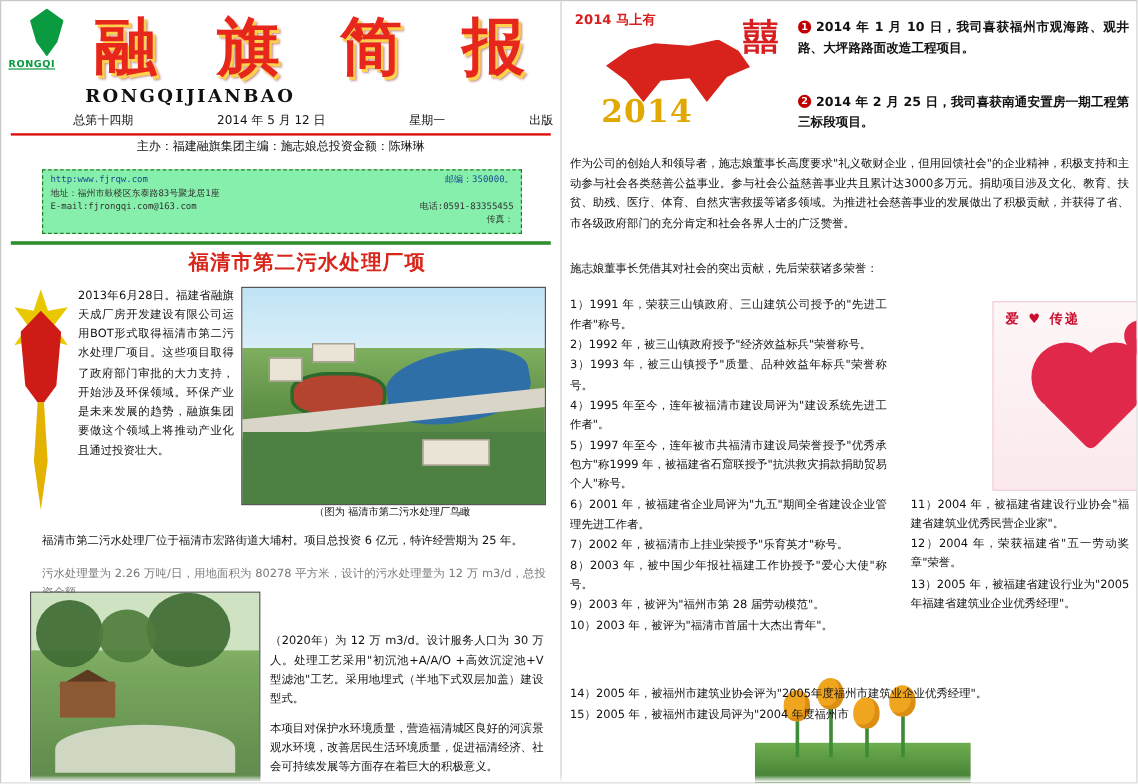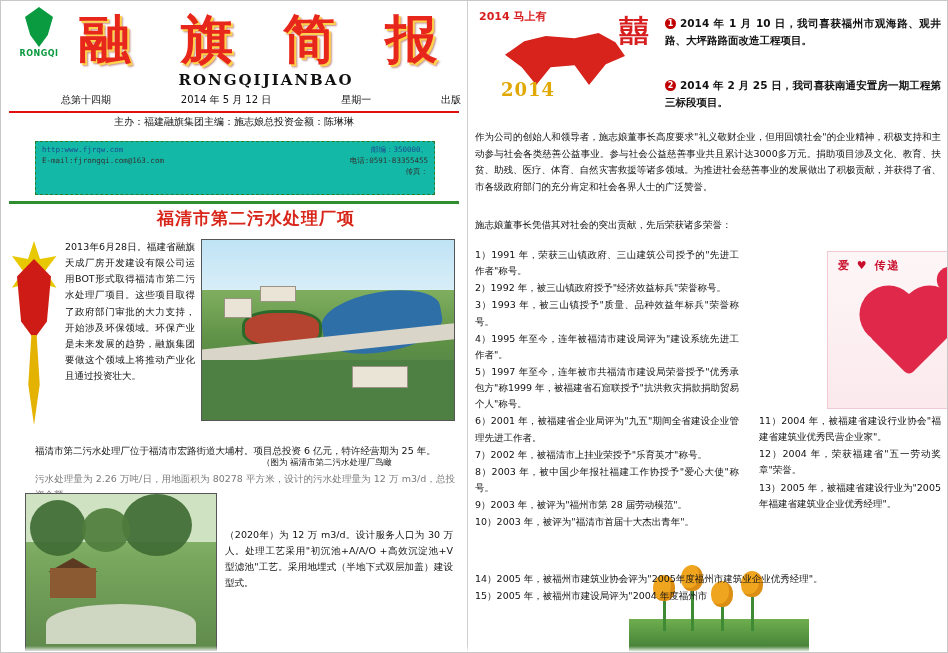--- a/index.html
+++ b/index.html
@@ -14,47 +14,47 @@
   .page{position:relative;width:948px;height:653px;box-sizing:border-box;border:1px solid #c8c8c8;overflow:hidden;}
   
   .col-left{position:absolute;left:0;top:0;width:466px;height:651px;}
   .masthead{position:relative;height:128px;}
   .logo{position:absolute;left:6px;top:6px;width:64px;height:54px;}
   .logo .leaf{
     width:40px;height:40px;margin:0 auto;
     background:#0a9a3f;
     clip-path:polygon(50% 0%,85% 25%,72% 70%,50% 100%,28% 70%,15% 25%);
   }
-  .logo .logotext{text-align:center;font-size:8px;color:#0a9a3f;font-weight:bold;letter-spacing:.5px;margin-top:2px;}
+  .logo .logotext{text-align:left;font-size:8px;color:#0a9a3f;font-weight:bold;letter-spacing:.5px;margin-top:2px;text-decoration:underline;}
   .bigtitle{
     position:absolute;left:70px;top:4px;width:390px;text-align:center;
     font-family:"DejaVu Serif","Liberation Serif",serif;
     font-weight:bold;font-size:52px;letter-spacing:16px;
     color:#e8271c;
     text-shadow:2px 2px 0 #ffd24d, 3px 3px 2px rgba(120,0,0,.45);
   }
   .pinyin{
     position:absolute;left:70px;top:70px;width:390px;
-    display:flex;justify-content:center;
+    display:flex;justify-content:flex-start;
     font-family:"DejaVu Serif","Liberation Serif",serif;
     font-weight:bold;font-size:15px;letter-spacing:2px;color:#111;
   }
   .issueline{
     position:absolute;left:60px;top:92px;width:400px;
     display:flex;justify-content:space-between;
     font-size:10px;color:#111;
   }
   .rule-red{position:absolute;left:8px;top:110px;width:450px;height:2px;background:#d11;}
   .credits{
     position:absolute;left:8px;top:114px;width:450px;
     display:flex;justify-content:center;font-size:10px;
   }
   .contactbox{
     position:absolute;left:34px;top:140px;width:400px;height:54px;
-    border:1px dashed #2a7d2a;background:#14b8a6;
+    border:1px dashed #2a7d2a;background:#86efac;
     font-family:"DejaVu Sans Mono","Liberation Mono",monospace;
     font-size:7.5px;color:#1b4d8f;padding:3px 6px;box-sizing:border-box;line-height:1.45;
   }
   .contactbox .l2,.contactbox .l3{color:#333;}
   .contactbox .r{float:right;}
   .rule-green{position:absolute;left:8px;top:200px;width:450px;height:3px;background:#2f8f2f;}
   .art-headline{
     position:absolute;left:60px;top:206px;width:390px;text-align:center;
     font-family:"DejaVu Serif","Liberation Serif",serif;
     font-weight:bold;font-size:17px;color:#d8261b;letter-spacing:1px;
@@ -71,21 +71,21 @@
   .photo1{
     position:absolute;left:200px;top:238px;width:252px;height:180px;
     border:1px solid #555;overflow:hidden;
     background:linear-gradient(#bfe3f5 0%,#d8eef8 28%,#7fae5f 28%,#5f9146 55%,#46794a 100%);
   }
   .photo1 .road{position:absolute;left:-20px;top:96px;width:300px;height:16px;background:#d9d5c8;transform:rotate(-6deg);}
   .photo1 .pond{position:absolute;left:120px;top:52px;width:120px;height:60px;background:#2f6fa8;border-radius:50%/40%;transform:rotate(-10deg);}
   .photo1 .track{position:absolute;left:40px;top:70px;width:74px;height:32px;background:#b4442f;border:3px solid #2c6a2c;border-radius:40%;}
   .photo1 .bld{position:absolute;background:#e9e4d6;border:1px solid #9a9382;}
   .photo1 .grass{position:absolute;left:0;top:120px;width:252px;height:60px;background:#4e7f43;}
-  .photo1-cap{position:absolute;left:200px;top:420px;width:252px;text-align:center;font-size:8.5px;color:#111;margin-top:36px;}
+  .photo1-cap{position:absolute;left:200px;top:420px;width:252px;text-align:center;font-size:8.5px;color:#111;}
   .art-para2{position:absolute;left:34px;top:442px;width:420px;}
   .art-para3{position:absolute;left:34px;top:470px;width:420px;color:#7a7a7a;}
   .photo2{
     position:absolute;left:24px;top:492px;width:190px;height:156px;
     border:1px solid #555;overflow:hidden;
     background:linear-gradient(#9fc77f 0%,#79a85e 40%,#5f8a4c 100%);
   }
   .photo2 .sky{position:absolute;left:0;top:0;width:190px;height:48px;background:#cfe3c2;}
   .photo2 .tree{position:absolute;border-radius:50%;background:#3f6b33;opacity:.92;}
   .photo2 .path{position:absolute;left:20px;top:110px;width:150px;height:40px;background:#cfd6c2;border-radius:50% 50% 0 0;}
@@ -97,21 +97,21 @@
   .vsep{position:absolute;left:466px;top:0;width:1px;height:651px;background:#cfcfcf;}
   .horse{position:absolute;left:6px;top:6px;width:180px;height:110px;}
   .horse .xi{
     position:absolute;right:6px;top:4px;font-family:"DejaVu Serif","Liberation Serif",serif;
     font-size:30px;color:#d81f1f;font-weight:bold;
   }
   .horse .year{position:absolute;left:4px;top:2px;font-size:11px;color:#d81f1f;font-weight:bold;}
   .horse .body{position:absolute;left:30px;top:26px;width:120px;height:52px;background:#d8231c;
     clip-path:polygon(0 42%,16% 16%,34% 6%,58% 10%,78% 0,92% 18%,100% 44%,84% 60%,70% 100%,58% 62%,38% 66%,26% 100%,14% 66%);}
   .horse .num{position:absolute;left:26px;top:72px;font-family:"DejaVu Serif","Liberation Serif",serif;
-    font-size:18px;font-weight:bold;color:#e0a800;letter-spacing:1px;}
+    font-size:26px;font-weight:bold;color:#e0a800;letter-spacing:1px;}
   .news-item{position:absolute;font-size:10.5px;line-height:1.6;font-weight:bold;color:#111;text-align:justify;}
   .news1{left:196px;top:14px;width:276px;}
   .news2{left:196px;top:76px;width:276px;}
   .bullet{display:inline-block;width:11px;height:11px;border-radius:50%;background:#c00000;color:#fff;
     font-size:8px;line-height:11px;text-align:center;margin-right:4px;vertical-align:1px;font-weight:bold;}
   .r-para{position:absolute;font-size:9.5px;line-height:1.75;text-align:justify;color:#111;}
   .rp1{left:6px;top:128px;width:466px;}
   .rp2{left:6px;top:216px;width:466px;}
   .heart-card{
     position:absolute;right:4px;top:250px;width:176px;height:156px;
@@ -177,20 +177,21 @@
         <span>主编：施志娘</span>
         <span>总投资金额：陈琳琳</span>
       </div>
     </div>
 
     <div class="contactbox">
       <div>
         <span>http:www.fjrqw.com</span>
         <span class="r">邮编：350000。</span>
       </div>
+      <div class="l2">地址：福州市鼓楼区东泰路83号聚龙居1座</div>
       <div class="l3">
         <span>E-mail:fjrongqi.com@163.com</span>
         <span class="r">电话:0591-83355455</span>
       </div>
       <div class="l3">
         <span class="r">传真：</span>
       </div>
     </div>
 
     <div class="rule-green"></div>
@@ -225,20 +226,21 @@
       <div class="tree" style="left:96px;top:0px;width:70px;height:62px;"></div>
       <div class="tree" style="left:56px;top:14px;width:48px;height:44px;background:#4f7d3c;"></div>
       <div class="pavil-roof"></div>
       <div class="pavil"></div>
       <div class="path"></div>
     </div>
 
     <div class="body-text art-para4">
       <div>（2020年）为 12 万 m3/d。设计服务人口为 30 万人。处理工艺采用"初沉池+A/A/O +高效沉淀池+V 型滤池"工艺。采用地埋式（半地下式双层加盖）建设型式。</div>
       <div style="height:8px;"></div>
+      <div>本项目对保护水环境质量，营造福清城区良好的河滨景观水环境，改善居民生活环境质量，促进福清经济、社会可持续发展等方面存在着巨大的积极意义。</div>
     </div>
   </div>
 
   <div class="vsep"></div>
 
   <div class="col-right">
 
     <div class="horse">
       <div class="year">2014 马上有</div>
       <div class="xi">囍</div>

